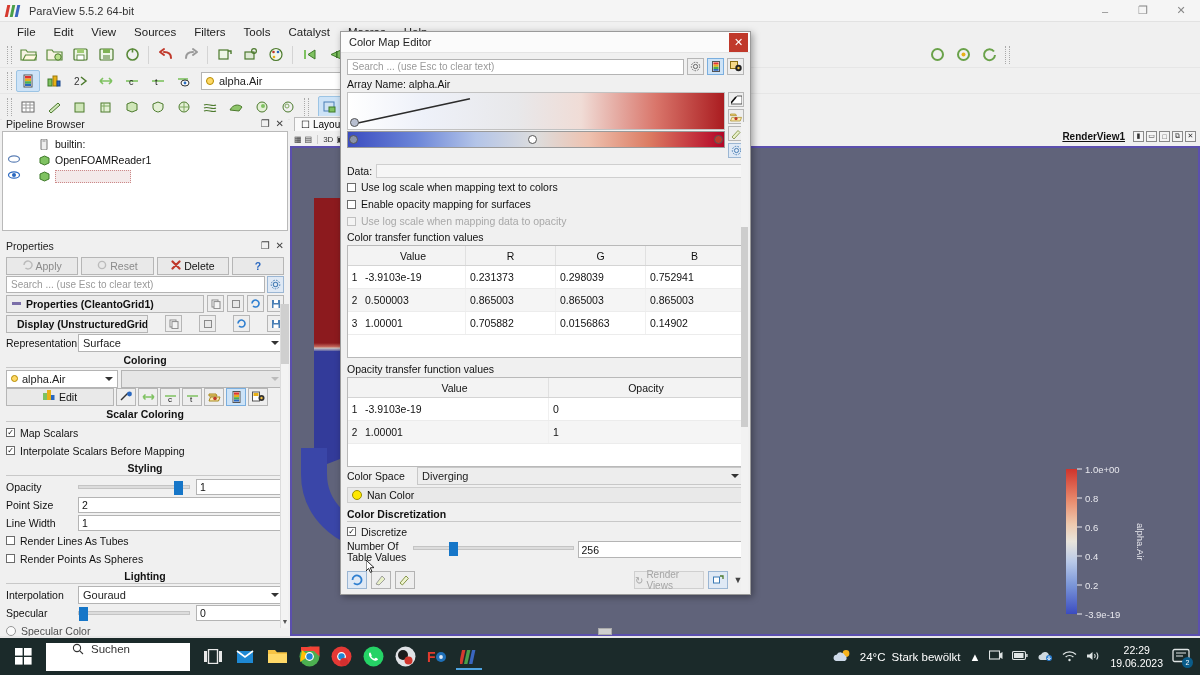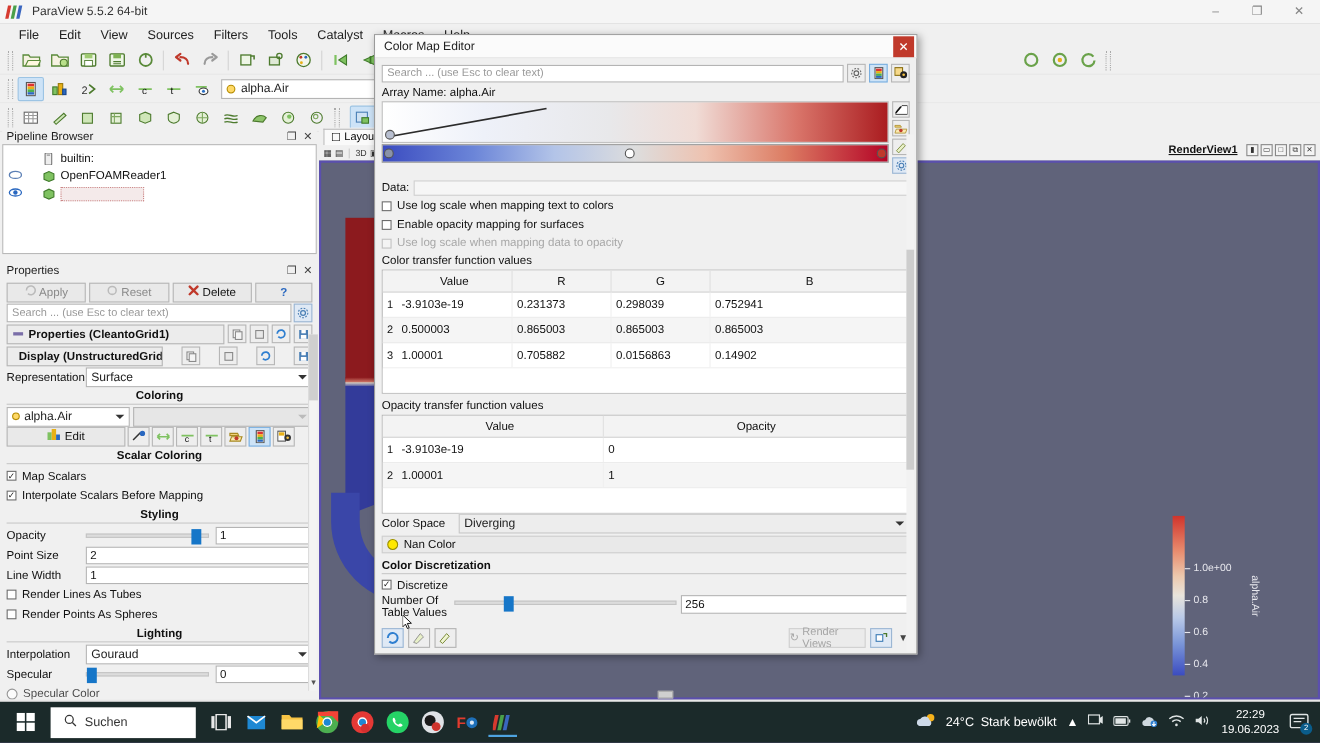--- a/index.html
+++ b/index.html
@@ -97,27 +97,27 @@
   .rv-wbtn { width:11px; height:11px; border:1px solid #888; font-size:7px;
     display:flex; align-items:center; justify-content:center; color:#333; background:#f4f4f4; }
   .viewport { position:absolute; left:290px; top:146px; width:910px; height:490px;
     background:#60637a; border:2px solid #5b4fae; overflow:hidden; }
 
   
   .scalarbar { position:absolute; right:52px; bottom:20px; display:flex; }
   .sb-grad { width:11px; height:145px; }
   .sb-ticks { position:relative; width:56px; height:145px; }
   .sb-tick { position:absolute; left:0; display:flex; align-items:center; gap:3px;
-    font-size:9.5px; color:#e8e8ee; white-space:nowrap; transform:translateY(-50%);margin-top:48px; }
+    font-size:9.5px; color:#e8e8ee; white-space:nowrap; transform:translateY(-50%); }
   .sb-tick .dash { width:5px; height:1px; background:#e8e8ee; }
   .sb-vlabel { writing-mode:vertical-rl; font-size:9.5px; color:#e8e8ee;
     align-self:center; margin-left:2px; }
 
   
-  .cme { position:absolute; left:340px; top:31px; width:494px; height:564px;
+  .cme { position:absolute; left:340px; top:31px; width:411px; height:564px;
     background:#f0f0f0; border:1px solid #9a9a9a; box-shadow:2px 2px 7px rgba(0,0,0,.35); }
   .cme-title { height:21px; background:#fbfbfb; display:flex; align-items:center;
     padding-left:8px; font-size:11px; color:#222; border-bottom:1px solid #e4e4e4; }
   .cme-close { margin-left:auto; width:19px; height:19px; background:#c0392b; color:#fff;
     display:flex; align-items:center; justify-content:center; font-size:11px; margin-right:2px; }
   .cme-body { padding:5px 6px; }
   .cme-search { height:16px; border:1px solid #b4b4b4; background:#fff; font-size:10px;
     color:#9a9a9a; display:flex; align-items:center; padding:0 4px; }
   .arrayname { font-size:10.5px; color:#111; margin:3px 0 2px; }
   .tfedit { height:38px; border:1px solid #c2c2c2; position:relative; }
@@ -151,22 +151,22 @@
     align-items:center; justify-content:center; gap:3px; }
   .scroll-track { position:absolute; right:2px; top:90px; width:7px; height:470px;
     background:#f2f2f2; }
   .scroll-thumb { position:absolute; right:2px; top:195px; width:7px; height:200px;
     background:#cdcdcd; }
 
   
   .taskbar { position:absolute; left:0; bottom:0; width:1200px; height:37px;
     background:#1b2a2a; display:flex; align-items:center; color:#fff; }
   .tb-start { width:46px; height:37px; display:flex; align-items:center; justify-content:center; }
-  .tb-search { width:132px; height:28px; background:#fff; display:flex; align-items:center;
-    gap:7px; padding-left:12px; color:#333; font-size:11.5px; }
+  .tb-search { width:144px; height:28px; background:#fff; display:flex; align-items:flex-start;
+    gap:7px; padding-left:26px; color:#333; font-size:11.5px; }
   .tb-icons { display:flex; align-items:center; gap:6px; margin-left:10px; }
   .tb-ico { width:26px; height:26px; display:flex; align-items:center; justify-content:center; }
   .tb-right { margin-left:auto; display:flex; align-items:center; gap:9px; padding-right:8px; }
   .tb-weather { display:flex; align-items:center; gap:6px; font-size:11.5px; }
   .tb-clock { font-size:10.5px; line-height:13px; text-align:center; }
   .tb-tray { display:flex; align-items:center; gap:9px; font-size:11px; }
   .notif-badge { position:relative; width:20px; height:18px; }
   .notif-badge .n { position:absolute; right:-1px; bottom:-2px; width:11px; height:11px;
     border-radius:50%; background:#0a5c8a; color:#fff; font-size:7px;
     display:flex; align-items:center; justify-content:center; }

